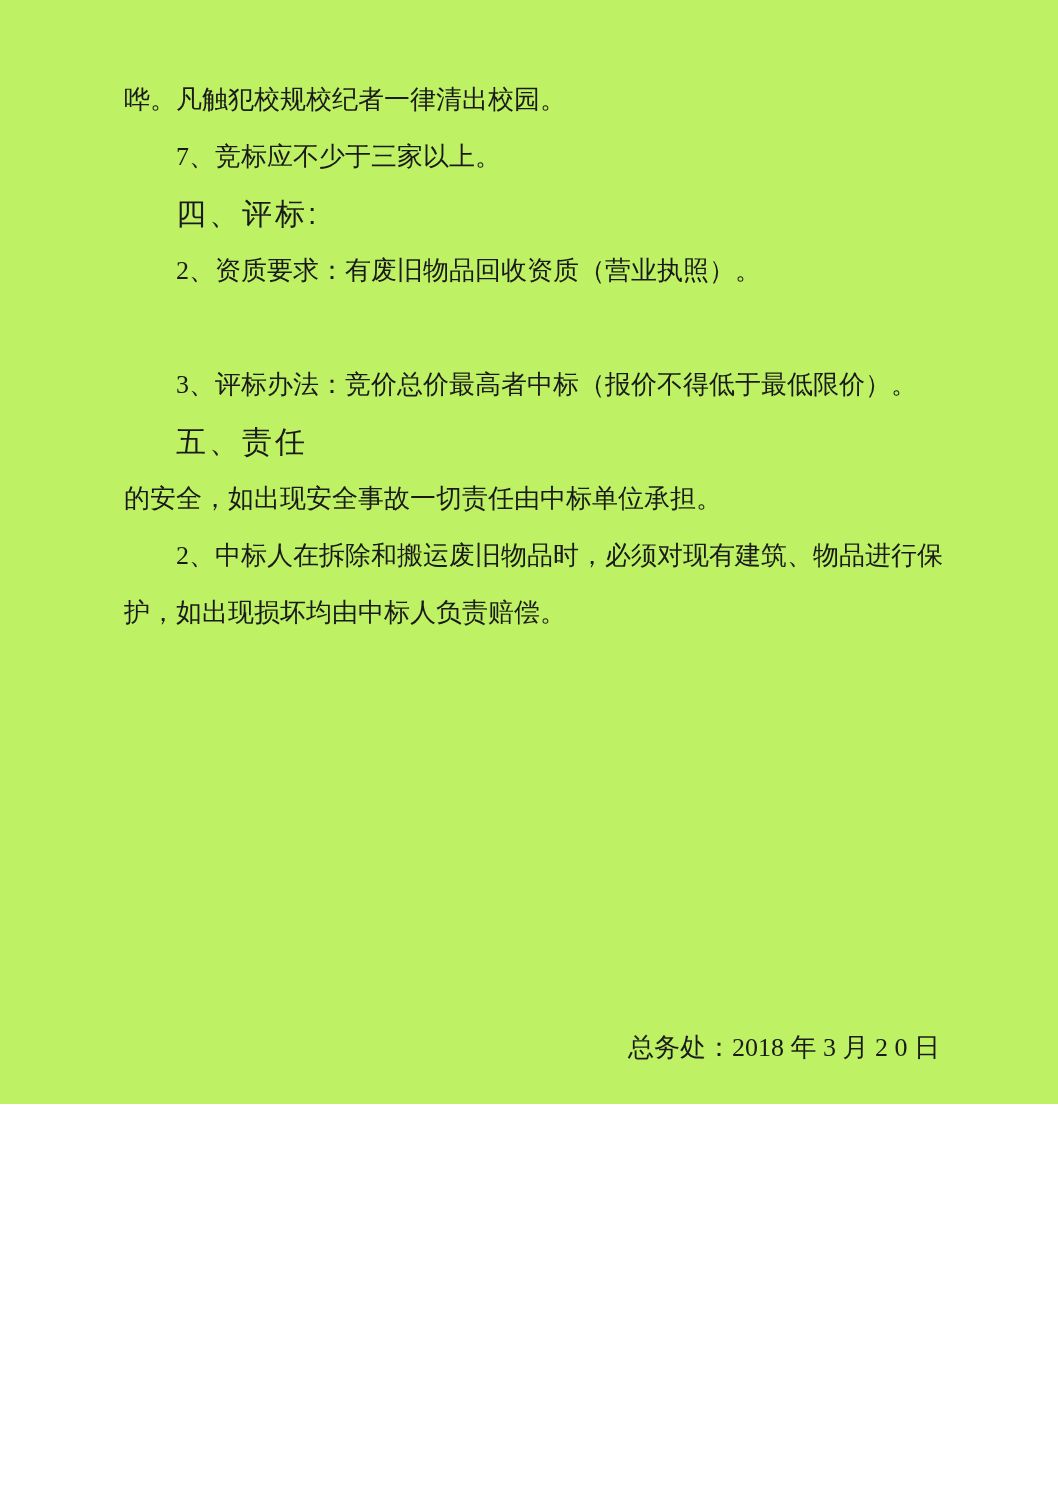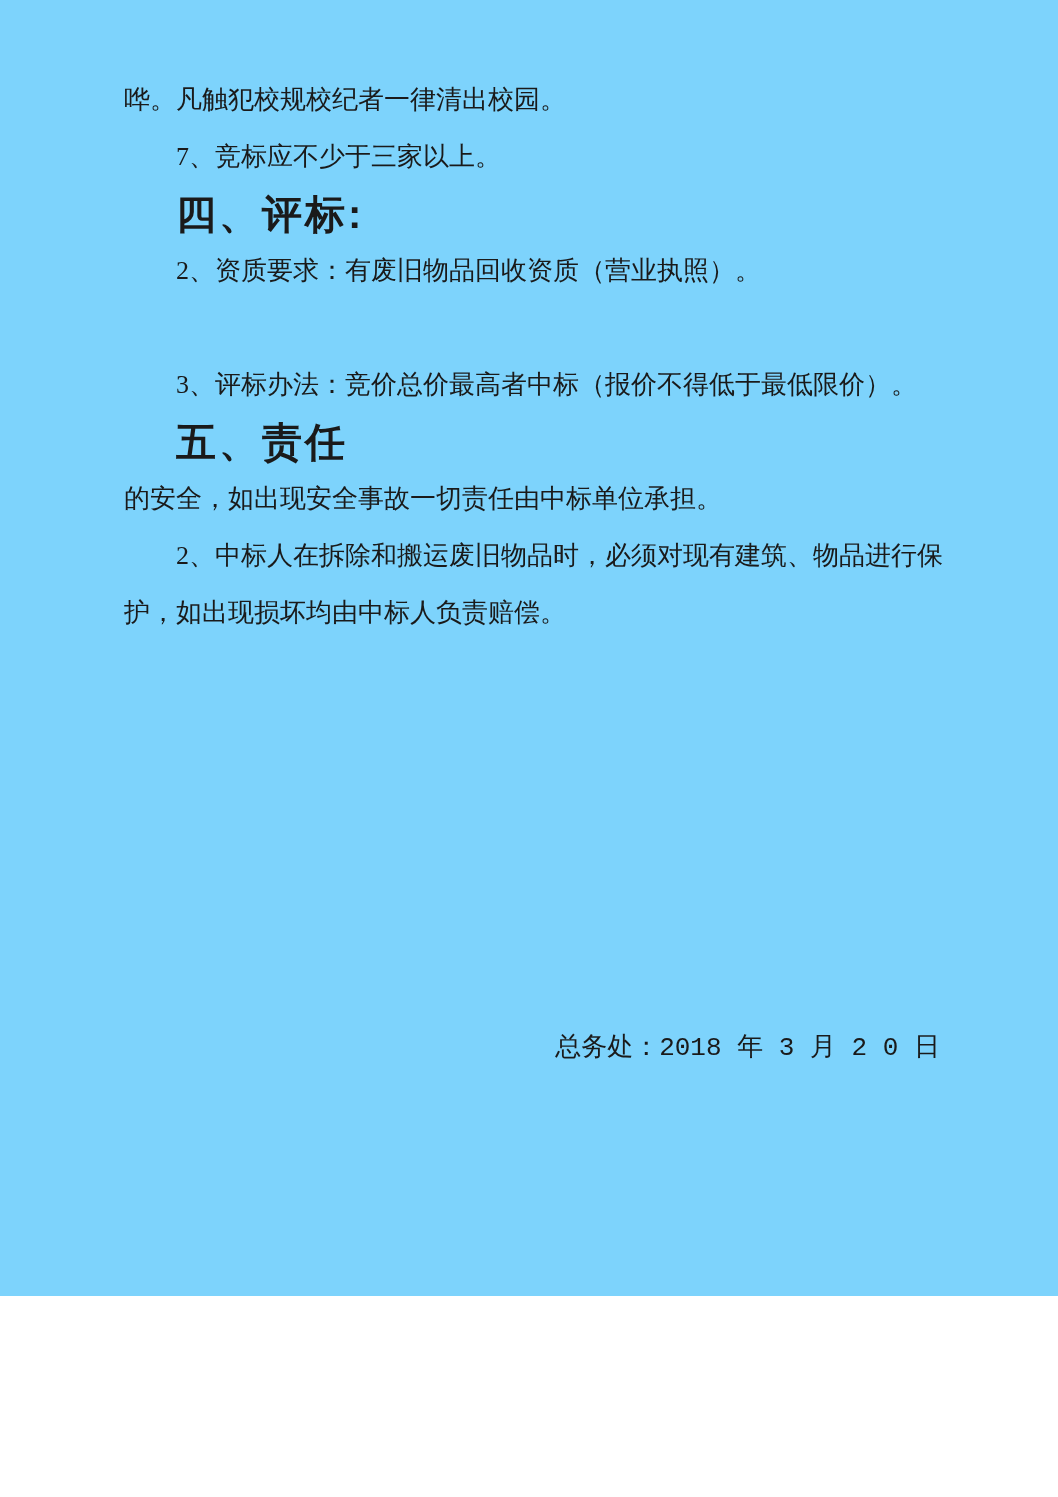--- a/index.html
+++ b/index.html
@@ -3,22 +3,22 @@
 <meta charset="utf-8">
 <style>
   html, body {
     margin: 0;
     padding: 0;
     background: #ffffff;
   }
   .page {
     position: relative;
     width: 1058px;
-    height: 1296px;
-    background: #7dd3fc;
+    height: 1104px;
+    background: #bef264;
     overflow: hidden;
   }
   .content {
     position: absolute;
     left: 124px;
     top: 86px;
     width: 820px;
   }
   .line {
     font-family: "Liberation Serif", "DejaVu Serif", serif;
@@ -27,33 +27,33 @@
     height: 28px;
     margin-bottom: 29px;
     color: #1a1a1a;
     white-space: pre;
   }
   .indent {
     padding-left: 52px;
   }
   .heading {
     font-family: "Liberation Sans", "DejaVu Sans", sans-serif;
-    font-weight: 700;
-    font-size: 40px;
+    font-weight: 400;
+    font-size: 30px;
     letter-spacing: 3px;
   }
   .spacer {
     height: 28px;
     margin-bottom: 29px;
   }
   .signature {
     position: absolute;
     top: 1033px;
     right: 118px;
-    font-family: Liberation Mono, monospace;
+    font-family: Liberation Serif, serif;
     font-size: 26px;
     line-height: 30px;
     color: #1a1a1a;
     white-space: pre;
     text-align: right;
     margin-left: 12px;
   }
 </style>
 </head>
 <body>

